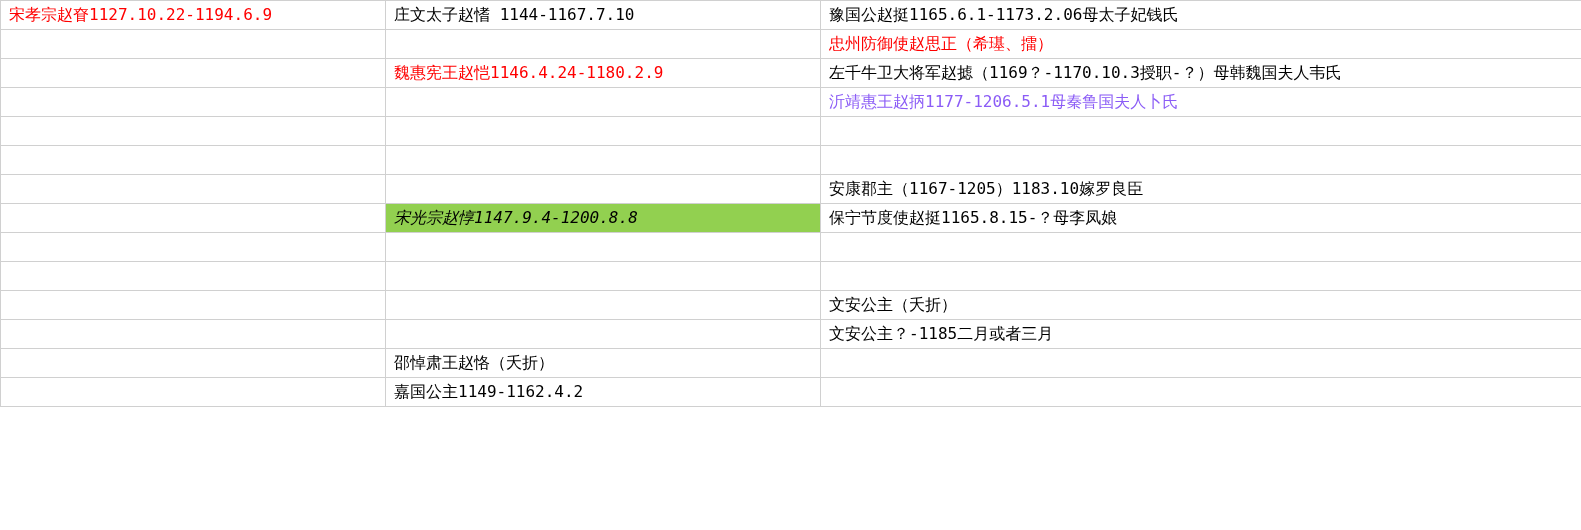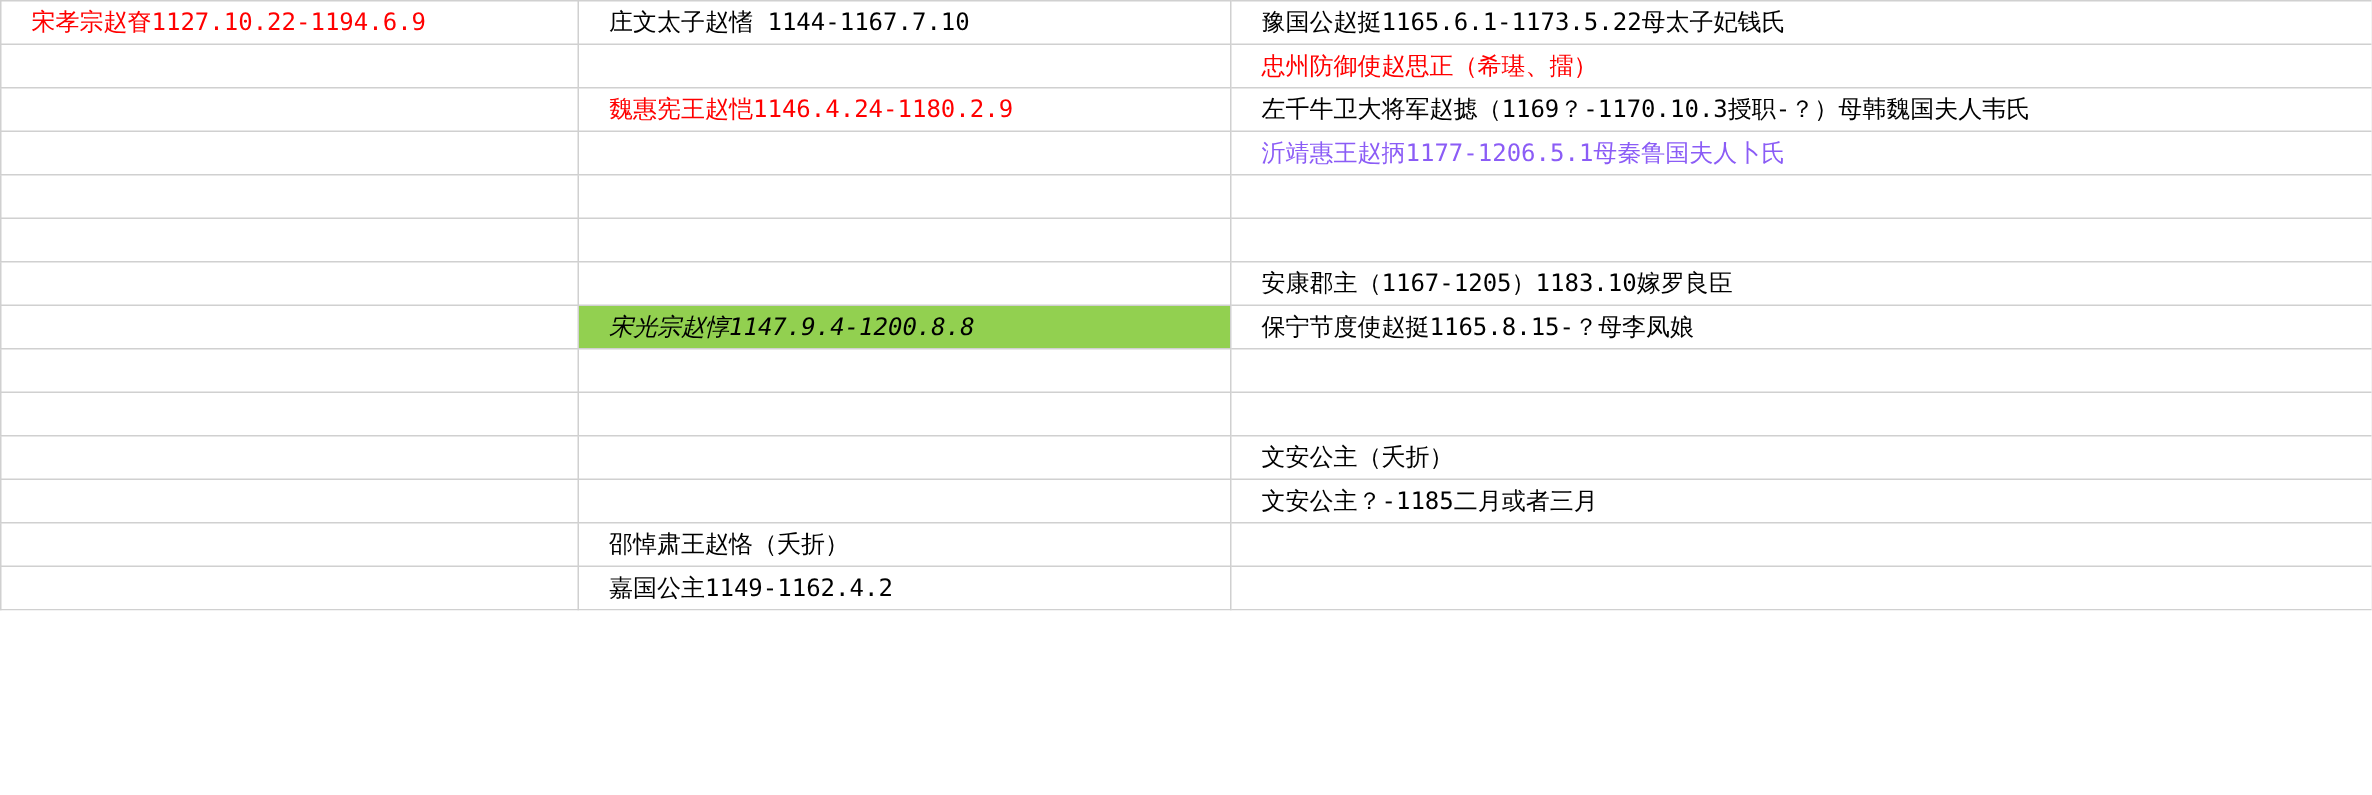--- a/index.html
+++ b/index.html
@@ -10,21 +10,21 @@
       color: #000000;
     }
     table {
       border-collapse: collapse;
       width: 1581px;
       table-layout: fixed;
     }
     td {
       border: 1px solid #d0d0d0;
       height: 29px;
-      padding: 2px 20px;
+      padding: 2px 8px;
       vertical-align: middle;
       white-space: nowrap;
       overflow: hidden;
     }
     col.c1 { width: 385px; }
     col.c2 { width: 435px; }
     col.c3 { width: 761px; }
     .red { color: #ff0000; }
     .blue { color: #8b5cf6; }
     .hl { background-color: #92d050; font-style: italic; }
@@ -35,21 +35,21 @@
 <table>
   <colgroup>
     <col class="c1">
       <col class="c2">
       <col class="c3">
   </colgroup>
   <tbody>
       <tr>
         <td class="red">宋孝宗赵眘1127.10.22-1194.6.9</td>
         <td>庄文太子赵愭 1144-1167.7.10</td>
-        <td>豫国公赵挺1165.6.1-1173.5.22母太子妃钱氏</td>
+        <td>豫国公赵挺1165.6.1-1173.2.06母太子妃钱氏</td>
       </tr>
       <tr>
         <td></td>
         <td></td>
         <td class="red">忠州防御使赵思正（希璂、擂）</td>
       </tr>
       <tr>
         <td></td>
         <td class="red">魏惠宪王赵恺1146.4.24-1180.2.9</td>
         <td>左千牛卫大将军赵摅（1169？-1170.10.3授职-？）母韩魏国夫人韦氏</td>

